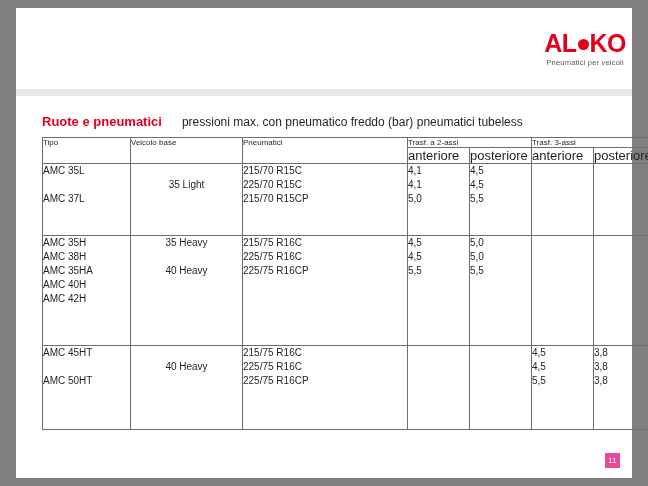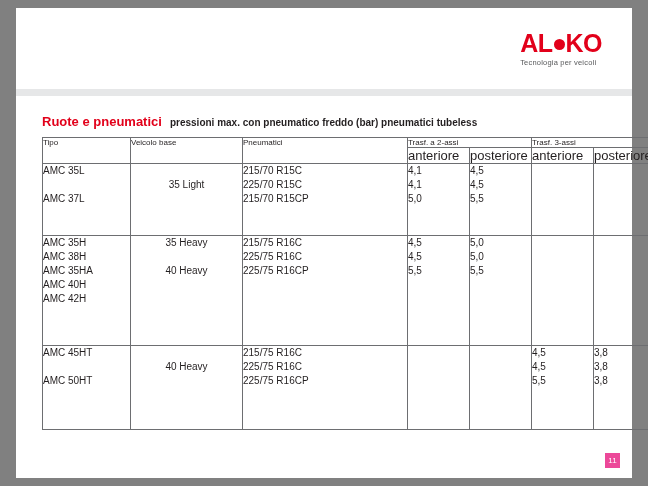--- a/index.html
+++ b/index.html
@@ -33,23 +33,23 @@
   .header-rule {
     position: absolute;
     left: 0;
     top: 81px;
     width: 100%;
     height: 7px;
     background: #e6e7e8;
   }
   .logo {
     position: absolute;
-    right: 30px;
+    right: 6px;
     top: 22px;
-    text-align: left;
+    text-align: center;
   }
   .logo-mark {
     font-size: 25px;
     font-weight: bold;
     color: #e2001a;
     letter-spacing: -0.5px;
     line-height: 26px;
     white-space: nowrap;
   }
   .logo-dot {
@@ -73,24 +73,24 @@
     left: 26px;
     top: 104px;
     white-space: nowrap;
   }
   .title-main {
     font-size: 13px;
     font-weight: bold;
     color: #e2001a;
   }
   .title-sub {
-    font-size: 10px;
-    font-weight: bold;
+    font-size: 12px;
+    font-weight: normal;
     color: #231f20;
-    margin-left: 8px;
+    margin-left: 20px;
   }
   table.specs {
     position: absolute;
     left: 26px;
     top: 129px;
     width: 570px;
     border-collapse: collapse;
     table-layout: fixed;
     font-size: 7.8px;
     color: #231f20;
@@ -141,21 +141,21 @@
 </head>
 <body>
 
 <div class="slide">
 
   <div class="header-band"></div>
   <div class="header-rule"></div>
 
   <div class="logo">
     <div class="logo-mark"><span>AL</span><span class="logo-dot"></span><span>KO</span></div>
-    <div class="logo-sub">Tecnologia per veicoli</div>
+    <div class="logo-sub">Pneumatici per veicoli</div>
   </div>
 
   <div class="title-row">
     <span class="title-main">Ruote e pneumatici</span><span class="title-sub">pressioni max. con pneumatico freddo (bar) pneumatici tubeless</span>
   </div>
 
   <table class="specs">
     <colgroup>
       <col style="width:88px">
       <col style="width:112px">

